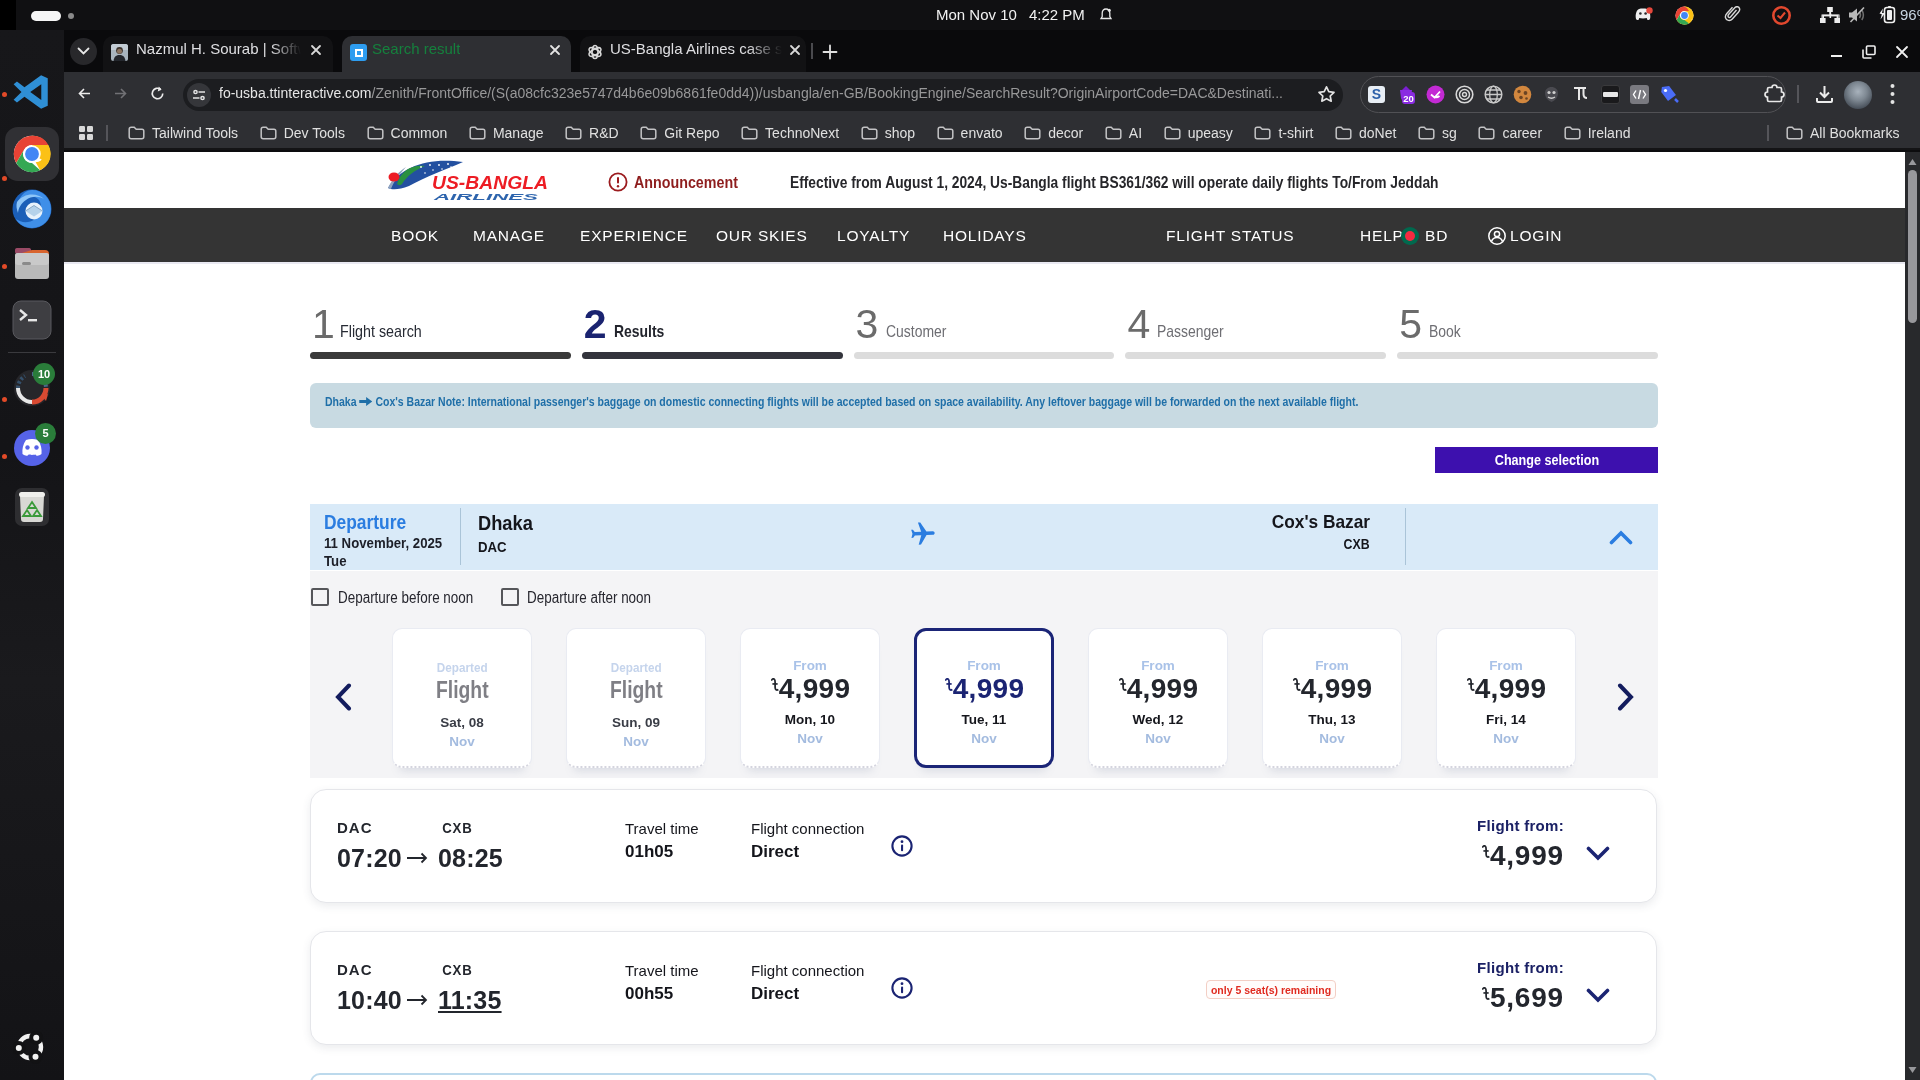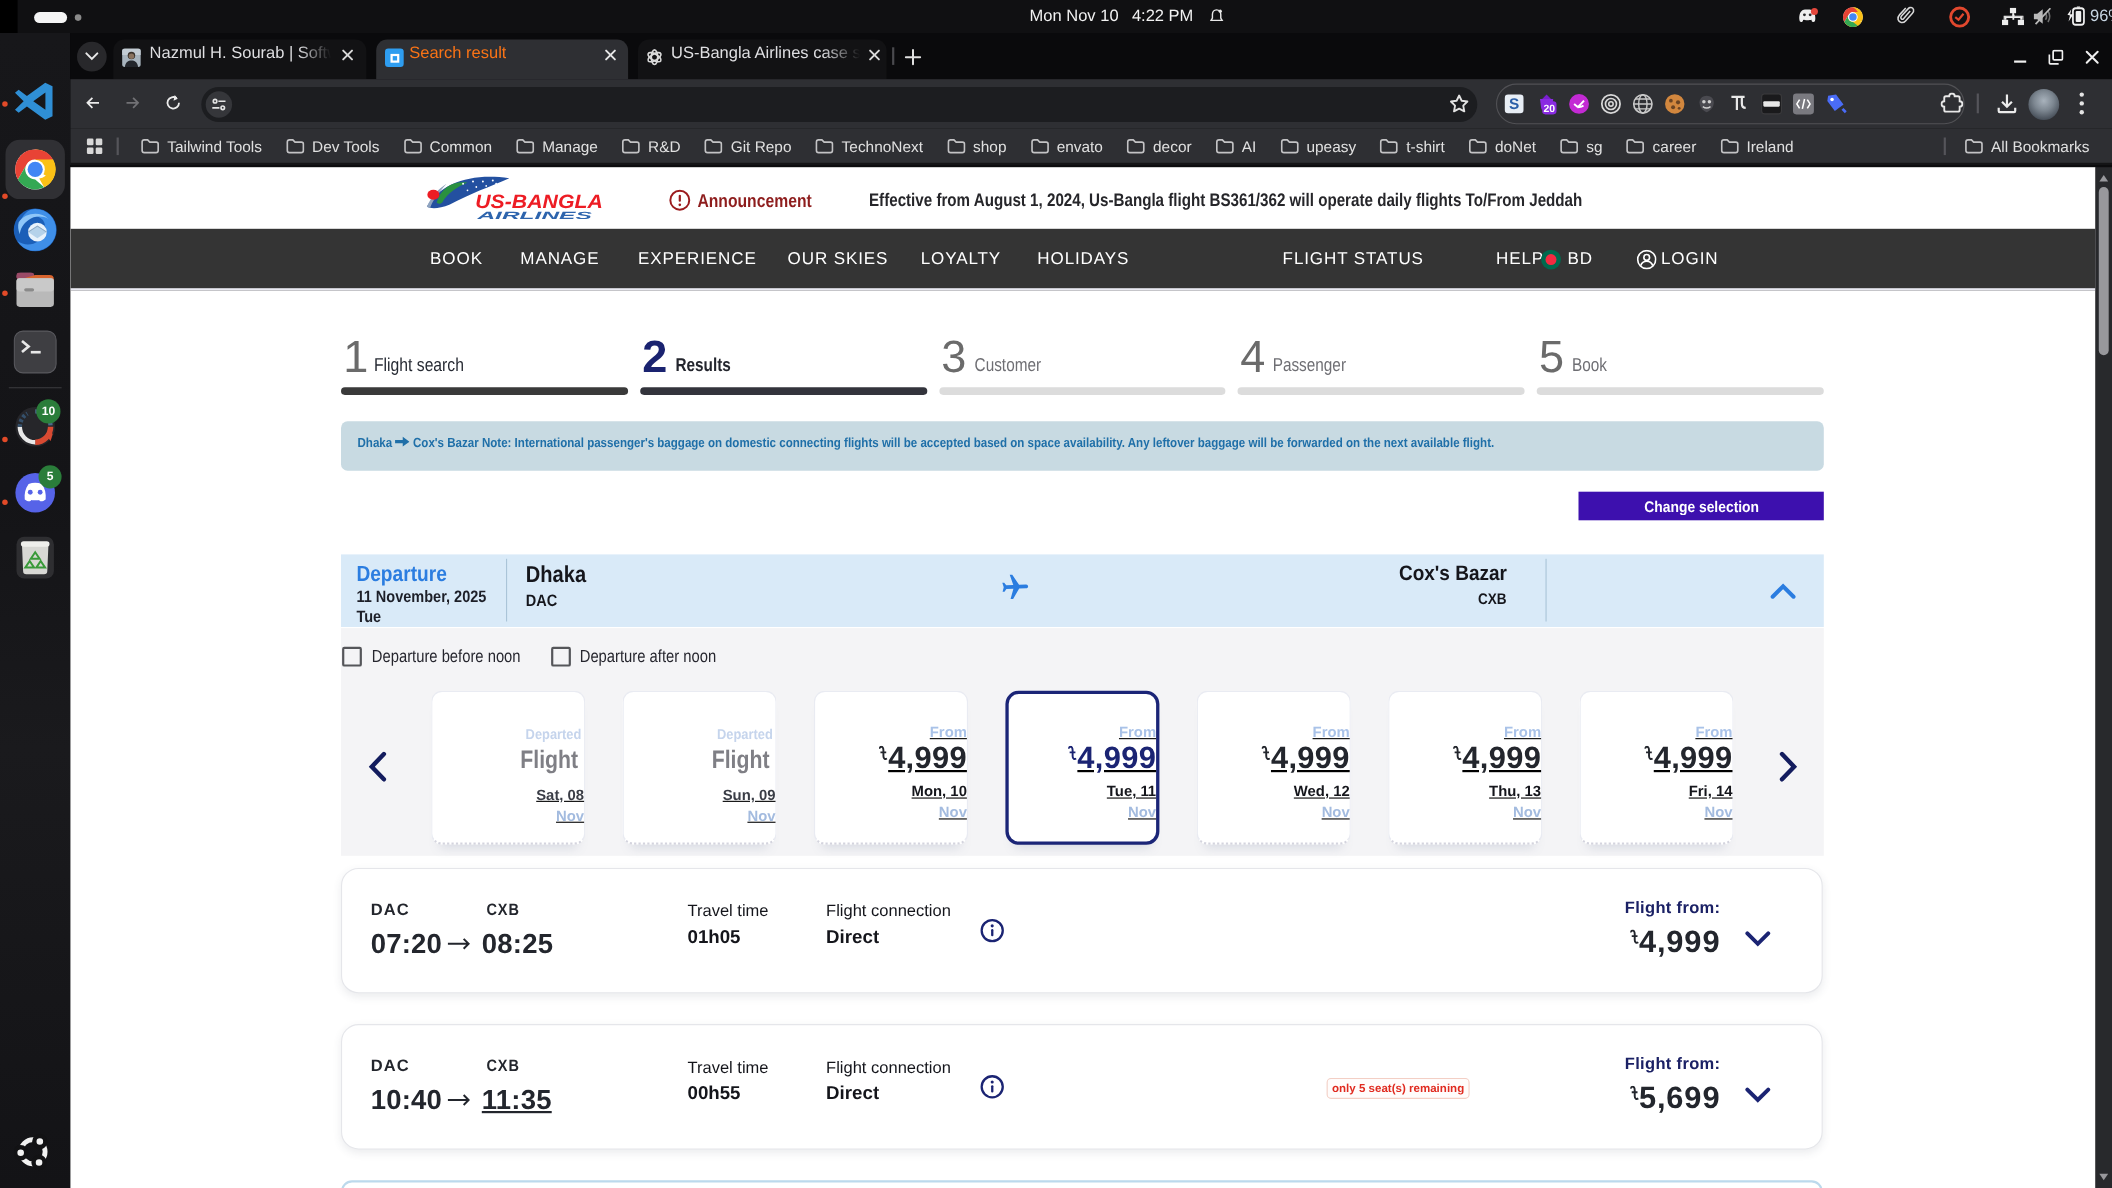--- a/index.html
+++ b/index.html
@@ -16,21 +16,21 @@
 #toolbar{position:absolute;left:0;top:42px;width:1856px;height:45px;background:#2e2f33;}
 #bookbar{position:absolute;left:0;top:87px;width:1856px;height:33px;background:#2e2f33;border-bottom:2px solid #141416;color:#e2e2e2;}
 #page{position:absolute;left:0;top:122px;width:1841px;height:928px;background:#fff;overflow:hidden;}
 #sbar{position:absolute;left:1841px;top:122px;width:15px;height:928px;background:#28292c;}
 .tab{position:absolute;top:6px;height:36px;border-radius:10px 10px 0 0;}
 .tabtitle{position:absolute;top:10px;font-size:15px;color:#dfdfe2;white-space:nowrap;overflow:hidden;}
 .tabx{position:absolute;top:13px;width:14px;height:14px;}
 .navitem{position:absolute;top:0;height:56px;line-height:56px;color:#fff;font-size:15.5px;font-weight:500;letter-spacing:.8px;white-space:nowrap;}
 .bkitem{display:flex;align-items:center;gap:7px;font-size:14px;color:#e0e0e0;white-space:nowrap;}
 .stepbar{height:7px;border-radius:4px;flex:1;}
-.dcard{position:absolute;top:476px;width:140px;height:140px;background:#fff;border:1px solid #e9ebf2;border-radius:10px;box-shadow:0 10px 10px -8px rgba(120,130,160,.25);text-align:right;border-bottom:2px dotted #d4d4de;text-decoration:underline;}
+.dcard{position:absolute;top:476px;width:140px;height:140px;background:#fff;border:1px solid #e9ebf2;border-radius:10px;box-shadow:0 10px 10px -8px rgba(120,130,160,.25);text-align:center;border-bottom:2px dotted #d4d4de;}
 .fcard{position:absolute;left:246px;width:1347px;height:114px;background:#fff;border:1px solid #e5e6ea;border-radius:16px;box-shadow:0 3px 8px rgba(60,70,90,.10);}
 .flab{position:absolute;top:30px;font-size:15px;color:#14151b;}
 .fval{position:absolute;top:52px;font-size:17px;font-weight:bold;color:#14151b;}
 .ftime{position:absolute;top:54px;font-size:25px;font-weight:bold;color:#23262d;letter-spacing:.2px;}
 .facode{position:absolute;top:29px;font-size:15px;font-weight:bold;color:#23262d;letter-spacing:1px;}
 </style>
 </head>
 <body>
 
 <div id="topbar">
@@ -184,21 +184,21 @@
           <path d="M2.5 17 C3 12.5 5.5 11 8.5 11 C11.5 11 14 12.5 14.5 17 Z" fill="#23262c"></path>
         </g>
       </svg>
  <div class="tabtitle" style="left:72px;width:165px;-webkit-mask-image:linear-gradient(90deg,#000 82%,transparent);mask-image:linear-gradient(90deg,#000 82%,transparent);">Nazmul H. Sourab | Softwa</div>
  <svg class="tabx" style="left:245px;" viewBox="0 0 14 14">
         <path d="M3 3 L11 11 M11 3 L3 11" stroke="#d8d8d8" stroke-width="1.8" stroke-linecap="round"></path>
       </svg>
  <div class="tab" style="left:278px;width:229px;background:#2e2f33;"></div>
  <div class="abs" style="left:286px;top:14px;width:17px;height:17px;border-radius:3px;background:#2e9df0;"></div>
  <div class="abs" style="left:290.5px;top:18.5px;width:8px;height:8px;border:2px solid #fff;background:#2e9df0;"></div>
- <div class="tabtitle" style="left:308px;color:#f97316;">Search result</div>
+ <div class="tabtitle" style="left:308px;color:#15803d;">Search result</div>
  <svg class="tabx" style="left:484px;" viewBox="0 0 14 14">
         <path d="M3 3 L11 11 M11 3 L3 11" stroke="#e4e4e4" stroke-width="1.8" stroke-linecap="round"></path>
       </svg>
  <div class="tab" style="left:516px;width:226px;background:#121214;"></div>
  <svg class="abs" style="left:522px;top:13px;" width="18" height="18" viewBox="0 0 18 18">
         <g fill="none" stroke="#d9d9d9" stroke-width="1.5">
           <ellipse cx="9" cy="9" rx="2.9" ry="6.6"></ellipse>
           <ellipse cx="9" cy="9" rx="2.9" ry="6.6" transform="rotate(60 9 9)"></ellipse>
           <ellipse cx="9" cy="9" rx="2.9" ry="6.6" transform="rotate(120 9 9)"></ellipse>
         </g>
@@ -235,20 +235,21 @@
  <div class="abs" style="left:119px;top:7px;width:1160px;height:32px;border-radius:16px;background:#1c1d20;"></div>
  <div class="abs" style="left:123px;top:11px;width:24px;height:24px;border-radius:50%;background:#35363a;"></div>
  <svg class="abs" style="left:128px;top:17px;" width="14" height="12" viewBox="0 0 14 12">
         <g stroke="#e4e4e4" stroke-width="1.5" fill="none">
           <circle cx="3.5" cy="3" r="1.6"></circle>
           <path d="M6.5 3 L13 3"></path>
           <circle cx="10.5" cy="9" r="1.6"></circle>
           <path d="M1 9 L7.5 9"></path>
         </g>
       </svg>
+ <div class="abs" style="left:155px;top:13px;width:1066px;overflow:hidden;font-size:14px;color:#e6e6e6;white-space:nowrap;">fo-usba.ttinteractive.com<span style="color:#989899;">/Zenith/FrontOffice/(S(a08cfc323e5747d4b6e09b6861fe0dd4))/usbangla/en-GB/BookingEngine/SearchResult?OriginAirportCode=DAC&amp;Destinati...</span></div>
  <svg class="abs" style="left:1253px;top:13px;" width="19" height="19" viewBox="0 0 19 19">
         <path d="M9.5 1.8 L11.8 6.6 L17 7.3 L13.2 11 L14.2 16.2 L9.5 13.7 L4.8 16.2 L5.8 11 L2 7.3 L7.2 6.6 Z" fill="none" stroke="#e2e2e2" stroke-width="1.7" stroke-linejoin="round"></path>
       </svg>
  <div class="abs" style="left:1296px;top:4px;width:426px;height:37px;border:1px solid #515155;border-radius:19px;"></div>
  <div class="abs" style="left:1304px;top:14px;width:17px;height:17px;border-radius:3px;background:#e8eef5;"></div>
  <div class="abs" style="left:1304px;top:14px;width:17px;height:17px;font-size:14px;font-weight:bold;color:#2b5fa8;text-align:center;line-height:17px;">S</div>
  <svg class="abs" style="left:1332px;top:12px;" width="20" height="21" viewBox="0 0 20 21">
         <path d="M4 6 L16 6 L15 14 Q15 16 13 16 L7 16 Q5 16 5 14 Z" fill="#8a2be2"></path>
         <path d="M10 2 L14 6 L6 6 Z" fill="#7a1fd0"></path>
         <rect x="6" y="8" width="13" height="12" rx="3" fill="#8a2be2"></rect>

